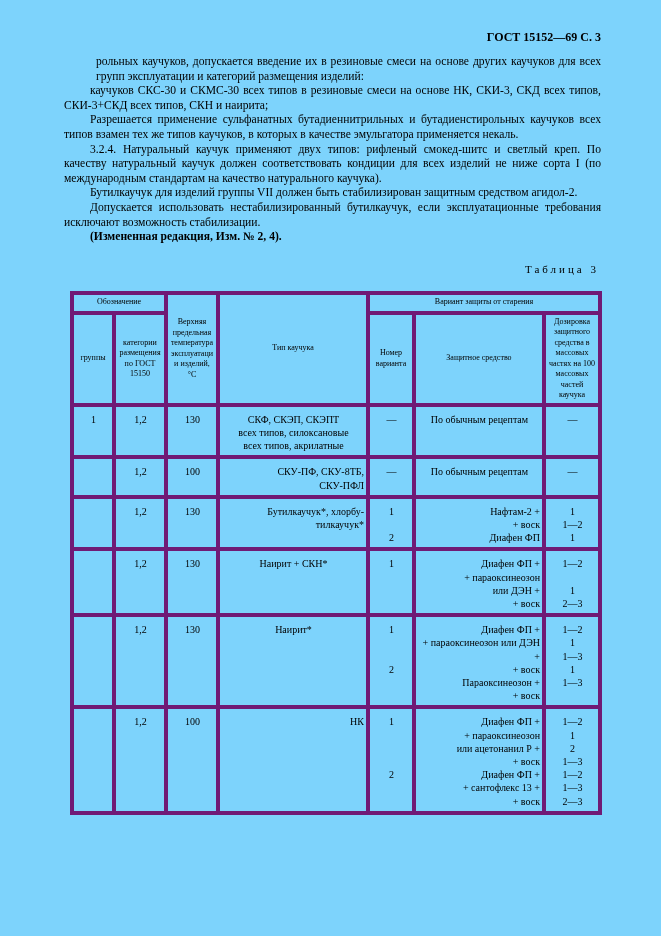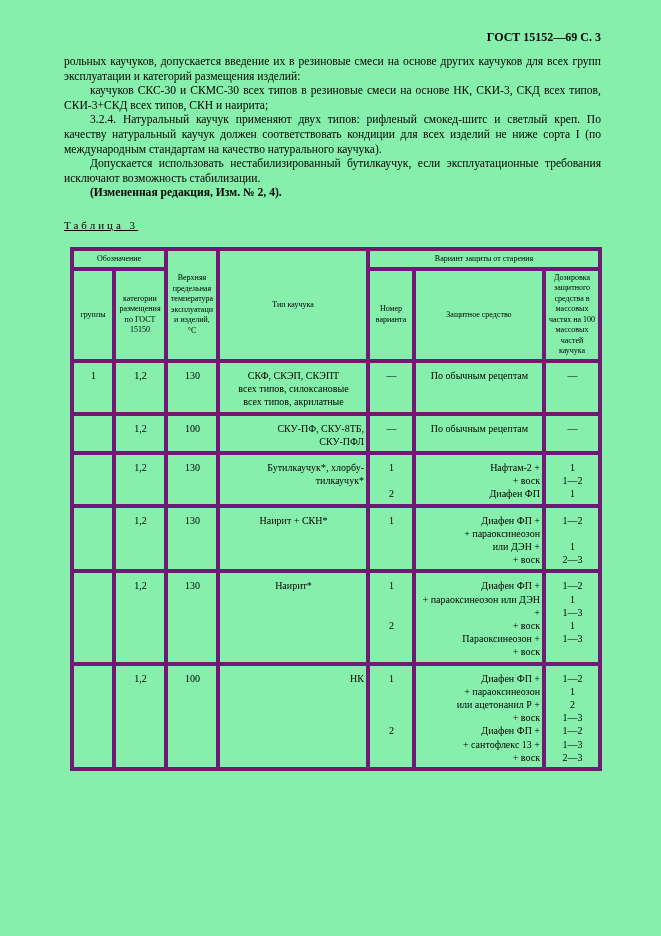--- a/index.html
+++ b/index.html
@@ -5,49 +5,48 @@
   html, body {
     margin: 0;
     padding: 0;
     background: #ffffff;
   }
   .page {
     position: relative;
     width: 661px;
     height: 936px;
     box-sizing: border-box;
-    background: #86efac;
+    background: #7dd3fc;
     color: #000000;
     font-family: "Liberation Serif", serif;
     padding: 30px 60px 0 64px;
     overflow: hidden;
   }
   .page-header {
     text-align: right;
     font-weight: bold;
     font-size: 12px;
     margin-bottom: 10px;
   }
   .body-text {
     font-size: 11.6px;
     line-height: 14.6px;
     text-align: justify;
   }
   .body-text p {
     margin: 0;
     text-indent: 26px;
   }
-  .body-text p.no-indent { text-indent: 0; }
+  .body-text p.no-indent { text-indent: 0; margin-left: 32px; }
   .body-text p.bold { font-weight: bold; }
   .table-label {
-    text-align: left;
+    text-align: right;
     font-size: 11px;
     letter-spacing: 3px;
     margin: 18px 2px 16px 0;
-    text-decoration: underline;
   }
   table.gost {
     border-collapse: collapse;
     table-layout: fixed;
     width: 528px;
     margin-left: 6px;
     font-size: 10px;
   }
   table.gost th, table.gost td {
     border: 4px solid #701a75;
@@ -85,21 +84,23 @@
 
 <div class="page">
 
   <div class="page-header">
     <span>ГОСТ 15152—69 С. 3</span>
   </div>
 
   <div class="body-text">
     <p class="no-indent">рольных каучуков, допускается введение их в резиновые смеси на основе других каучуков для всех групп эксплуатации и категорий размещения изделий:</p>
     <p>каучуков СКС-30 и СКМС-30 всех типов в резиновые смеси на основе НК, СКИ-3, СКД всех типов, СКИ-3+СКД всех типов, СКН и наирита;</p>
+    <p>Разрешается применение сульфанатных бутадиеннитрильных и бутадиенстирольных каучуков всех типов взамен тех же типов каучуков, в которых в качестве эмульгатора применяется некаль.</p>
     <p>3.2.4. Натуральный каучук применяют двух типов: рифленый смокед-шитс и светлый креп. По качеству натуральный каучук должен соответствовать кондиции для всех изделий не ниже сорта I (по международным стандартам на качество натурального каучука).</p>
+    <p>Бутилкаучук для изделий группы VII должен быть стабилизирован защитным средством агидол-2.</p>
     <p>Допускается использовать нестабилизированный бутилкаучук, если эксплуатационные требования исключают возможность стабилизации.</p>
     <p class="bold">(Измененная редакция, Изм. № 2, 4).</p>
   </div>
 
   <div class="table-label">Таблица 3</div>
 
   <table class="gost">
     <colgroup>
       <col style="width:42px">
       <col style="width:52px">

